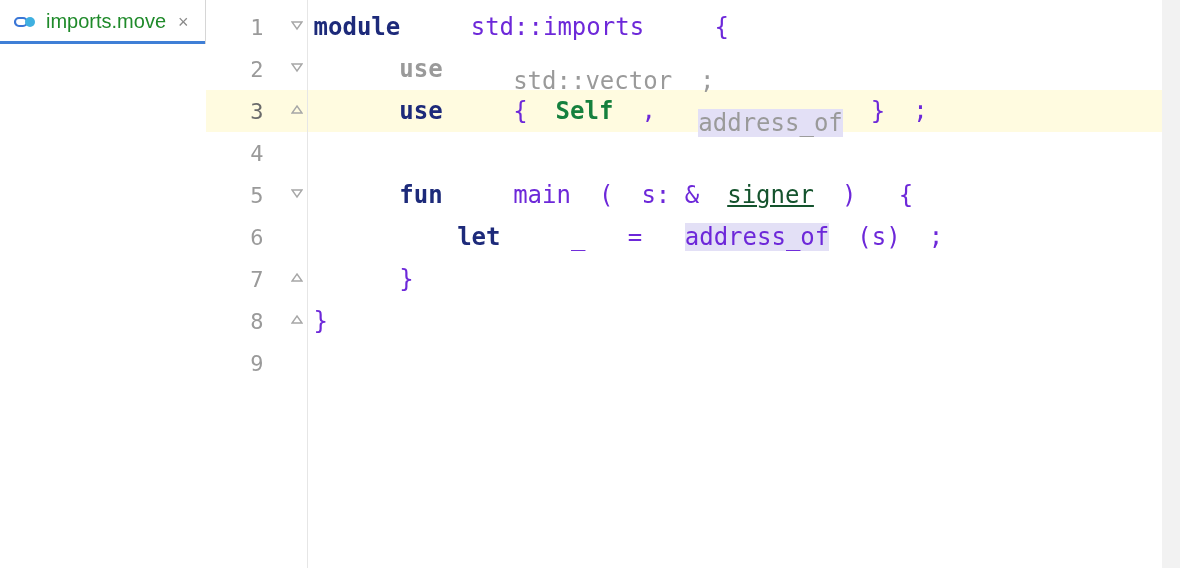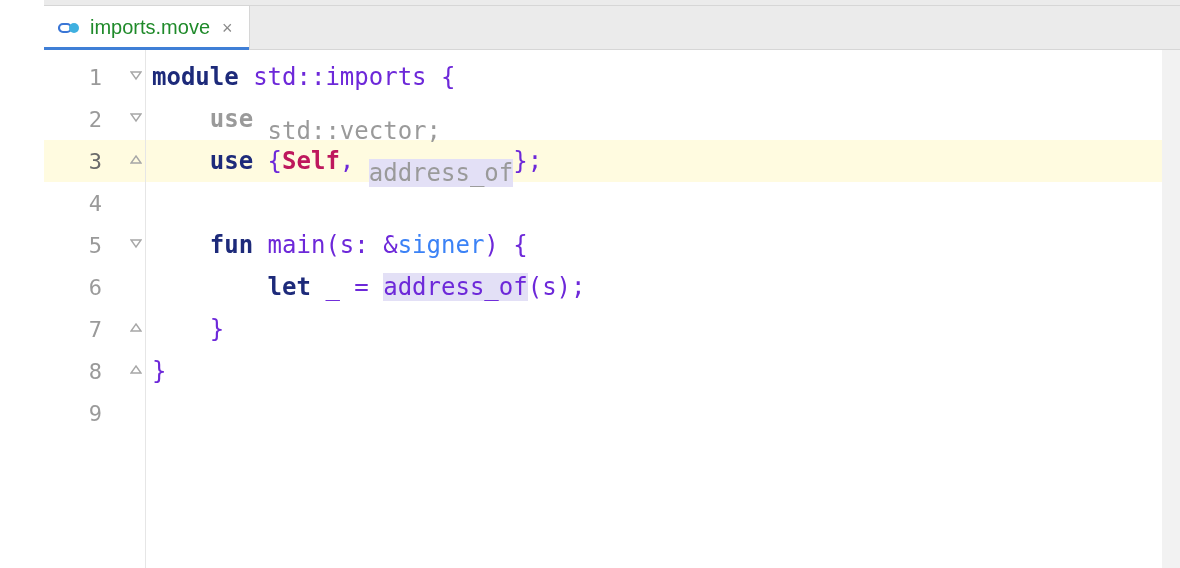--- a/index.html
+++ b/index.html
@@ -1,17 +1,17 @@
 <!DOCTYPE html>
 <html><head>
 <meta charset="utf-8">
 <style>
   * { margin: 0; padding: 0; box-sizing: border-box; }
   body { font-family: -apple-system, BlinkMacSystemFont, 'Segoe UI', sans-serif; background: #f2f2f2; overflow: hidden; }
-  .editor-frame { width: 1180px; height: 568px; display: flex; flex-direction: column; background: #fff; padding-left: 44px; }
+  .editor-frame { width: 1180px; height: 568px; display: flex; flex-direction: row; background: #fff; }
 
   
   .top-strip { height: 6px; background: #ebebeb; border-bottom: 1px solid #d6d6d6; }
 
   
   .tab-bar { height: 44px; background: #ebebeb; display: flex; align-items: stretch; border-bottom: 1px solid #d6d6d6; }
   .tab { display: flex; align-items: center; background: #fff; padding: 0 14px 0 14px; border-right: 1px solid #d6d6d6; position: relative; gap: 10px; }
   .tab.active::after { content: ""; position: absolute; left: 0; right: 0; bottom: -1px; height: 3px; background: #3f7fd6; }
   .tab-ficon { width: 22px; height: 14px; position: relative; }
   .tab-ficon svg { position: absolute; left: 0; top: -3px; }
@@ -25,31 +25,31 @@
   .code-col { flex: 1; padding-top: 6px; position: relative; }
 
   .row { height: 42px; display: flex; align-items: center; }
   .gutter .row { justify-content: flex-end; padding-right: 24px; color: #9a9a9a; font-size: 22px; font-family: 'DejaVu Sans Mono','Consolas',monospace; }
   .gutter .row.current { color: #6a6a6a; }
 
   .fold-col .row { justify-content: center; }
   .fold-mark { width: 12px; height: 12px; }
   .fold-mark svg { display:block; }
 
-  .code-col .row { padding-left: 6px; font-family: 'DejaVu Sans Mono','Consolas',monospace; font-size: 24px; white-space: pre; color: #2b2b2b; }
+  .code-col .row { padding-left: 6px; font-family: 'DejaVu Sans Mono','Consolas',monospace; font-size: 24px; white-space: pre; color: #2b2b2b; gap: 28px; }
   .code-col .row.hl { background: #fffbe0; }
   .gutter .row.hl { background: #fffbe0; }
   .fold-col .row.hl { background: #fffbe0; }
 
   .kw { font-weight: 700; color: #1d2a7a; }
   .grey { color: #9a9a9a; margin-top: 24px; }
   .greykw { color: #9a9a9a; font-weight: 700; }
   .id { color: #6d28d9; }
-  .type { color: #be185d; font-weight: 700; }
-  .faded { color: #3b82f6; }
+  .type { color: #15803d; font-weight: 700; }
+  .faded { color: #14532d; text-decoration: underline; }
   .selbg { background: #e3e0f6; }
 
   .right-gutter { width: 18px; background: #f2f2f2; }
 
 </style>
 </head>
 <body>
 
 <div class="editor-frame">
   <div class="top-strip"></div>

